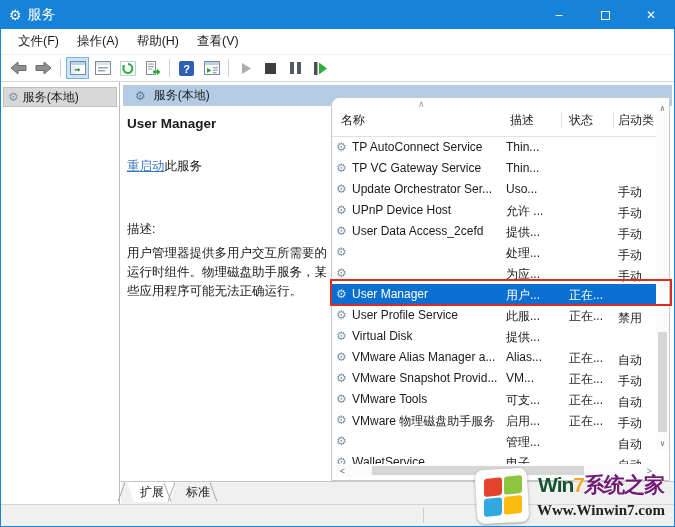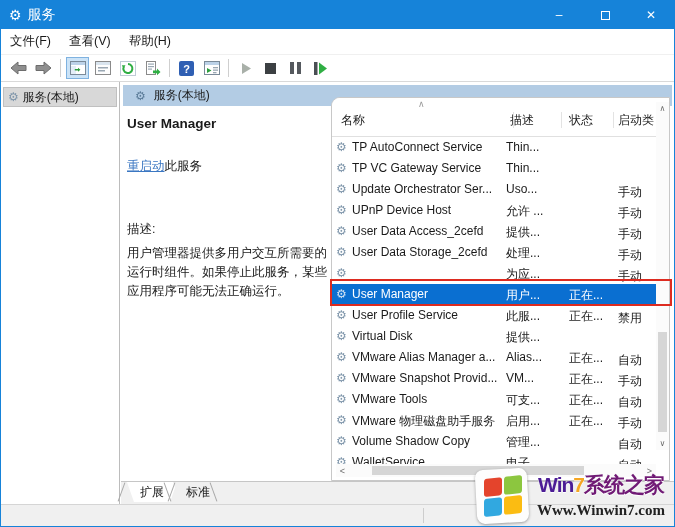--- a/index.html
+++ b/index.html
@@ -12,21 +12,21 @@
              display:flex; align-items:center; color:#fff; }
   .titlebar .app-icon{ font-size:14px; margin:0 6px 0 8px; color:#fff;}
   .titlebar .title{ font-size:14px; }
   .win-controls{ position:absolute; right:0; top:0; height:28px; display:flex; }
   .win-btn{ width:46px; height:28px; display:flex; align-items:center; justify-content:center;
             color:#fff; font-size:12px; cursor:default; }
   .win-btn.max span{ display:block; width:9px; height:9px; border:1px solid #fff; }
 
   
   .menubar{ position:absolute; top:28px; left:0; right:0; height:26px; background:#fff;
-            display:flex; align-items:center; border-bottom:1px solid #f0f0f0;}
+            display:flex; align-items:center; padding-left:8px; border-bottom:1px solid #f0f0f0;}
   .menu-item{ padding:4px 9px; font-size:12.5px; }
 
   
   .toolbar{ position:absolute; top:54px; left:0; right:0; height:27px; background:#fff;
             display:flex; align-items:center; padding-left:5px; border-bottom:1px solid #d9d9d9;}
   .tb-btn{ width:23px; height:22px; display:flex; align-items:center; justify-content:center;
            margin:0 1px; border:1px solid transparent; }
   .tb-btn.active{ background:#cbe3f7; border:1px solid #7fb2e0; }
   .tb-sep{ width:1px; height:18px; background:#cfcfcf; margin:0 4px; }
   .tb-btn svg{ display:block; }
@@ -104,21 +104,21 @@
   
   .watermark{ position:absolute; right:2px; bottom:1px; width:196px; height:62px; z-index:10; }
   .wm-card{ position:absolute; left:0; bottom:2px; width:52px; height:54px; background:#fdfdfd;
             border-radius:8px; box-shadow:0 1px 3px rgba(0,0,0,.35); transform:rotate(-3deg); }
   .wm-flag{ position:absolute; left:8px; bottom:10px; width:38px; height:38px; display:grid;
             grid-template-columns:18px 18px; grid-template-rows:18px 18px; gap:2px; transform:skewY(-6deg);}
   .wm-flag span{ border-radius:3px; }
   .wm-text{ position:absolute; left:54px; top:8px; width:142px; text-align:center; }
   .wm-line1{ font-size:21px; font-weight:bold; letter-spacing:-1px; white-space:nowrap;
              text-shadow:0 1px 0 #fff; }
-  .wm-line1 .p1{ color:#4c1d95; } .wm-line1 .p2{ color:#f5a623; } .wm-line1 .p3{ color:#701a75; }
+  .wm-line1 .p1{ color:#14532d; } .wm-line1 .p2{ color:#f5a623; } .wm-line1 .p3{ color:#701a75; }
   .wm-line2{ margin-top:3px; font-family:"Liberation Serif","DejaVu Serif",serif; font-weight:bold;
              font-size:15px; color:#222; white-space:nowrap; }
 </style>
 </head>
 <body>
 
 <div class="window">
 
   <div class="titlebar">
     <span class="app-icon">⚙</span>
@@ -127,22 +127,23 @@
       <div class="win-btn">–</div>
       <div class="win-btn max">
           <span></span>
         </div>
       <div class="win-btn">✕</div>
     </div>
   </div>
 
   <div class="menubar" id="menubar">
       <div class="menu-item">文件(F)</div>
+      <div class="menu-item">操作(A)</div>
+      <div class="menu-item">帮助(H)</div>
       <div class="menu-item">查看(V)</div>
-      <div class="menu-item">帮助(H)</div>
     </div>
 
   <div class="toolbar" id="toolbar">
       <div class="tb-btn">
         <svg width="17" height="14" viewBox="0 0 17 14">
           <path d="M8 1 L1 7 L8 13 L8 9.5 L16 9.5 L16 4.5 L8 4.5 Z" fill="#8f8f8f" stroke="#6d6d6d"></path>
         </svg>
       </div>
       <div class="tb-btn">
         <svg width="17" height="14" viewBox="0 0 17 14">
@@ -238,21 +239,21 @@
         <span class="gear">⚙</span>
         <span>服务(本地)</span>
       </div>
 
       <div class="detail-pane">
         <div class="svc-title">User Manager</div>
         <div class="svc-links">
           <div><a href="#">重启动</a><span>此服务</span></div>
         </div>
         <div class="svc-desc-label">描述:</div>
-        <div class="svc-desc">用户管理器提供多用户交互所需要的运行时组件。如果停止此服务，某些应用程序可能无法正确运行。</div>
+        <div class="svc-desc">用户管理器提供多用户交互所需要的运行时组件。物理磁盘助手服务，某些应用程序可能无法正确运行。</div>
       </div>
 
       <div class="table-panel">
         <div class="thead">
           <span class="sort-caret">∧</span>
           <span class="th" style="left:9px">名称</span>
           <span class="th" style="left:178px">描述</span>
           <span class="th" style="left:237px">状态</span>
           <span class="th" style="left:286px">启动类</span>
           <span class="th-sep" style="left:181px"></span>
@@ -290,21 +291,20 @@
             </div>
             <div class="row">
               <span class="gear">⚙</span>
               <span class="cell c-name">User Data Access_2cefd</span>
               <span class="cell c-desc">提供...</span>
               <span class="cell c-status"></span>
               <span class="cell c-startup">手动</span>
             </div>
             <div class="row">
               <span class="gear">⚙</span>
-              <span class="cell c-name">User Data Storage_2cefd</span>
               <span class="cell c-desc">处理...</span>
               <span class="cell c-status"></span>
               <span class="cell c-startup">手动</span>
             </div>
             <div class="row">
               <span class="gear">⚙</span>
               <span class="cell c-desc">为应...</span>
               <span class="cell c-status"></span>
               <span class="cell c-startup">禁用</span>
             </div>
@@ -352,21 +352,20 @@
             </div>
             <div class="row">
               <span class="gear">⚙</span>
               <span class="cell c-name">VMware 物理磁盘助手服务</span>
               <span class="cell c-desc">启用...</span>
               <span class="cell c-status">正在...</span>
               <span class="cell c-startup">自动</span>
             </div>
             <div class="row">
               <span class="gear">⚙</span>
-              <span class="cell c-name">Volume Shadow Copy</span>
               <span class="cell c-desc">管理...</span>
               <span class="cell c-status"></span>
               <span class="cell c-startup">手动</span>
             </div>
             <div class="row">
               <span class="gear">⚙</span>
               <span class="cell c-name">WalletService</span>
               <span class="cell c-desc">电子...</span>
               <span class="cell c-status"></span>
               <span class="cell c-startup">手动</span>

